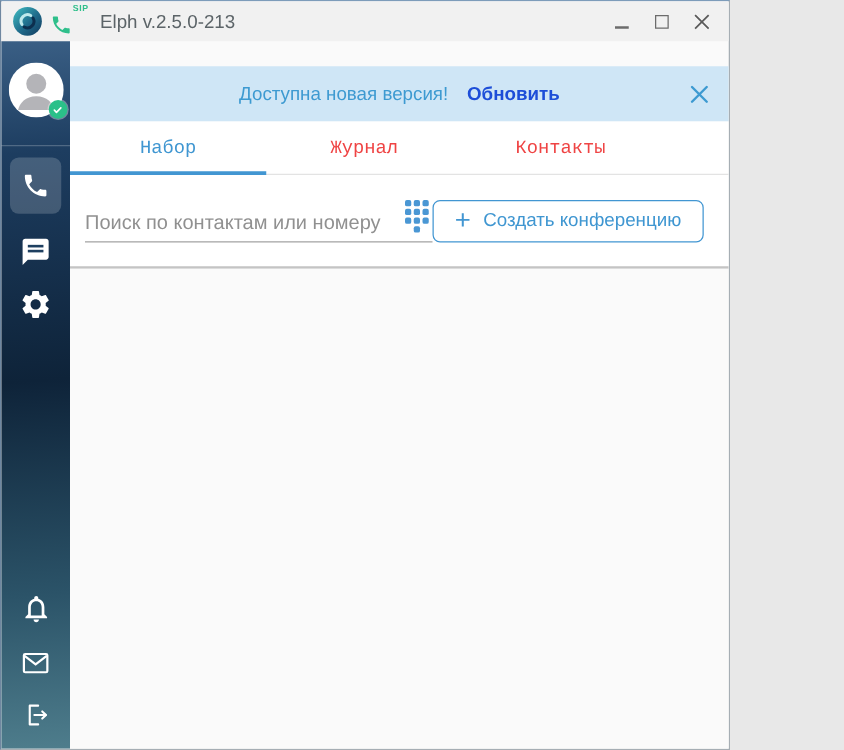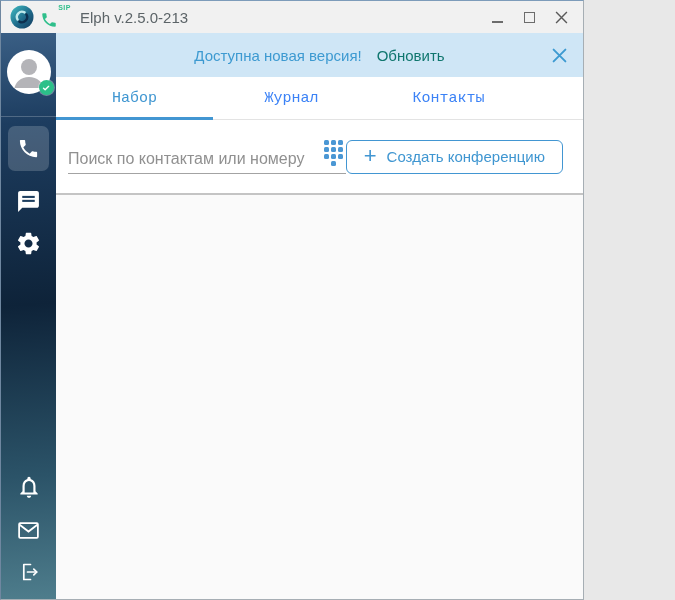--- a/index.html
+++ b/index.html
@@ -44,30 +44,30 @@
     background:rgba(255,255,255,.18); flex:0 0 45px; }
   .side-btn.chat{ margin-top:15px; width:41px; height:30px; flex:0 0 30px; }
   .side-btn.gear{ margin-top:12px; width:41px; height:30px; flex:0 0 30px; }
   .side-spacer{ flex:1; }
   .side-btn.bell{ width:41px; height:26px; flex:0 0 26px; }
   .side-btn.mail{ margin-top:18px; width:41px; height:24px; flex:0 0 24px; }
   .side-btn.logout{ margin-top:18px; margin-bottom:15px; width:41px; height:24px; flex:0 0 24px; }
 
   
   .banner{ flex:0 0 44px; background:#cfe6f6; position:relative;
-    display:flex; align-items:center; justify-content:center; gap:15px; }
+    display:flex; align-items:center; justify-content:center; gap:15px;margin-top:20px; }
   .banner-msg{ font-size:15px; color:#3d9ad1; }
-  .banner-action{ font-size:15px; font-weight:normal; color:#0f766e; cursor:pointer; }
+  .banner-action{ font-size:15px; font-weight:bold; color:#1d4ed8; cursor:pointer; }
   .banner-close{ position:absolute; right:16px; top:50%; transform:translateY(-50%);
     width:16px; height:16px; cursor:pointer; display:flex; align-items:center; justify-content:center; }
 
   
   .tabbar{ flex:0 0 43px; background:#fff; border-bottom:1px solid #e3e3e3; display:flex;font-family:Liberation Mono, monospace; }
   .tab{ width:157px; display:flex; align-items:center; justify-content:center;
-    font-size:15px; color:#3b82f6; position:relative; cursor:pointer; }
+    font-size:15px; color:#ef4444; position:relative; cursor:pointer; }
   .tab.active{ color:#3f96d1; }
   .tab.active::after{ content:""; position:absolute; left:0; right:0; bottom:-1px;
     height:3px; background:#4296d2; }
 
   
   .toolbar{ flex:0 0 75px; background:#fff; border-bottom:2px solid #c4c4c4;
     display:flex; align-items:center; padding:0 20px 0 12px; }
   .search-field{ width:368px; height:34px; display:flex; align-items:flex-end;
     border-bottom:1px solid #a3a3a3; padding-bottom:5px; }
   .search-field input{ flex:1; border:none; outline:none; background:transparent;

